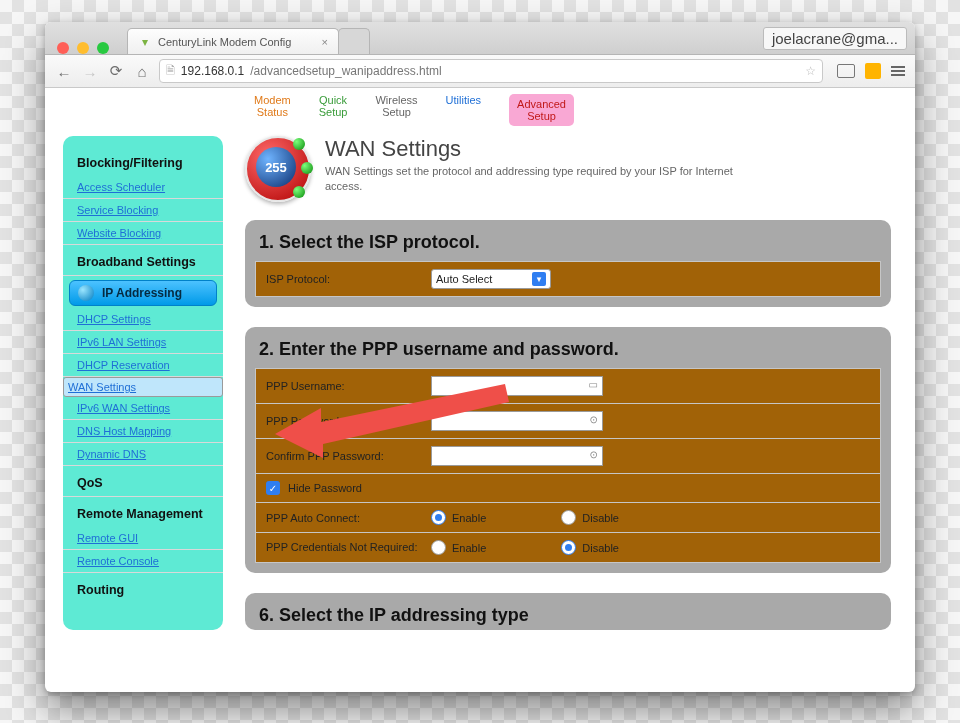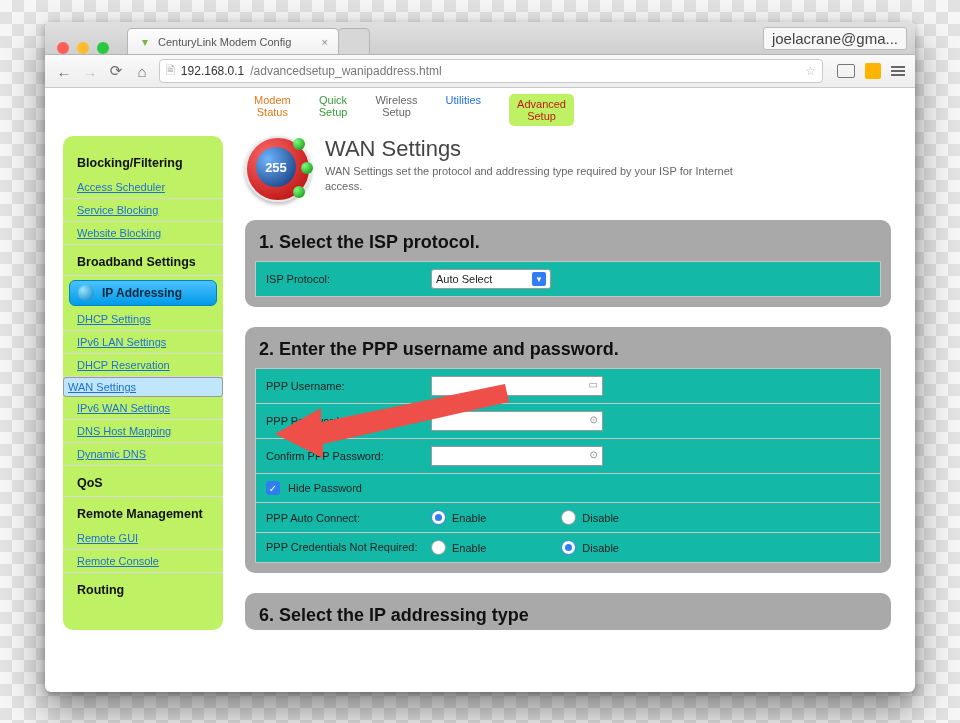--- a/index.html
+++ b/index.html
@@ -50,25 +50,25 @@
   .ext{width:16px;height:16px;background:#ffb400;border-radius:2px;}
   .burger{display:flex;flex-direction:column;gap:2px;}
   .burger span{width:14px;height:2px;background:#666;}
   
   .topnav{display:flex;gap:28px;padding:6px 0 10px 170px;font-size:11px;align-items:flex-start;}
   .tn{line-height:1.1;text-align:center;}
   .tn.orange{color:#e07a1a;margin-left:39px;}
   .tn.green{color:#3a9c3a;}
   .tn.grey{color:#666;}
   .tn.blue{color:#1f6fd6;}
-  .tn.adv{color:#c11919;background:#bef264;border-radius:5px;padding:4px 8px;}
+  .tn.adv{color:#c11919;background:#f9a8d4;border-radius:5px;padding:4px 8px;}
   
   .page{display:flex;gap:22px;padding:0 18px;}
   
-  .sidebar{width:160px;background:#bef264;border-radius:10px;padding:10px 0 12px;}
+  .sidebar{width:160px;background:#5eead4;border-radius:10px;padding:10px 0 12px;}
   .sb-head{font-weight:bold;color:#111;font-size:12.5px;padding:10px 14px 6px;}
   .sb-link{display:block;color:#1f6fd6;text-decoration:underline;font-size:11px;padding:2px 14px 2px 14px;
     border-bottom:1px solid #d9d9d9;line-height:18px;}
   .sb-link:last-of-type{border-bottom:none;}
   .sb-group{border-top:1px solid #d9d9d9;}
   .ip-pill{margin:4px 6px 2px;background:linear-gradient(#4cc2ff,#009ae8);border:1px solid #0081c9;
     border-radius:6px;padding:4px 8px;display:flex;align-items:center;gap:8px;}
   .ip-pill .dot{width:16px;height:16px;border-radius:50%;background:radial-gradient(circle at 30% 30%,#9be6ff,#007bc0);}
   .ip-pill .t{color:#052a40;font-weight:bold;font-size:12px;}
   .sb-link.sel{background:#bfe6fb;}
@@ -84,21 +84,21 @@
     display:flex;align-items:center;justify-content:center;font-size:13px;}
   .wan-icon .g1,.wan-icon .g2,.wan-icon .g3{position:absolute;width:12px;height:12px;border-radius:50%;
     background:radial-gradient(circle at 30% 30%,#7cff7c,#0a8a0a);}
   .wan-icon .g1{left:48px;top:2px;}
   .wan-icon .g2{left:56px;top:26px;}
   .wan-icon .g3{left:48px;top:50px;}
   .page-title{font-size:22px;font-weight:300;color:#444;margin:0 0 2px;}
   .page-sub{font-size:11px;color:#666;max-width:420px;line-height:1.35;}
   .panel{background:#a9a9a9;border-radius:10px;padding:10px;margin-bottom:20px;}
   .panel-h{font-size:18px;font-weight:bold;color:#111;padding:2px 4px 8px;}
-  .panel-body{background:#14b8a6;border:1px solid #c6c6c6;}
+  .panel-body{background:#a16207;border:1px solid #c6c6c6;}
   .row{display:flex;align-items:center;padding:7px 10px;border-bottom:1px solid #c6c6c6;font-size:11px;color:#222;}
   .row:last-child{border-bottom:none;}
   .row .lab{width:165px;}
   .row .val{width:170px;}
   .sel{height:18px;border:1px solid #9a9a9a;border-radius:3px;background:#fff;display:flex;
     align-items:center;padding:0 4px;font-size:11px;min-width:110px;position:relative;}
   .sel .arr{margin-left:auto;width:14px;height:14px;background:#2f7ef1;border-radius:2px;
     color:#fff;font-size:9px;display:flex;align-items:center;justify-content:center;line-height:1;}
   .txt{height:18px;width:170px;border:1px solid #9a9a9a;background:#fff;position:relative;}
   .fld-icon{position:absolute;right:4px;top:2px;font-size:10px;color:#888;}

